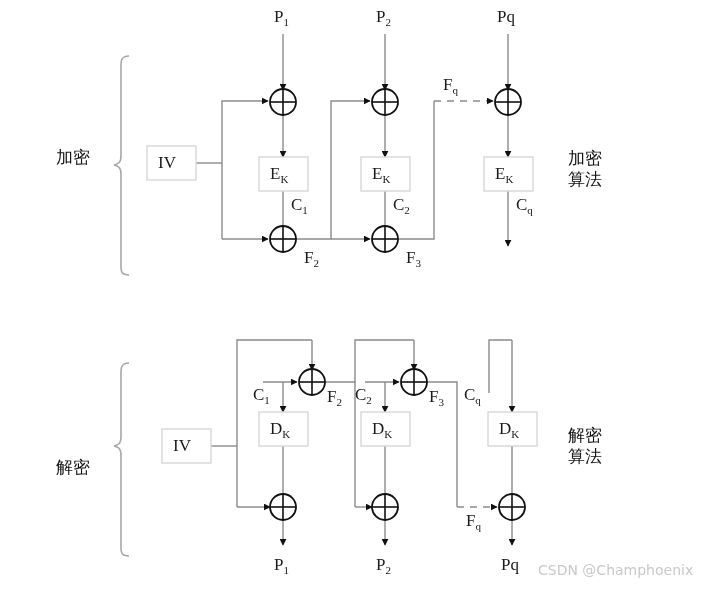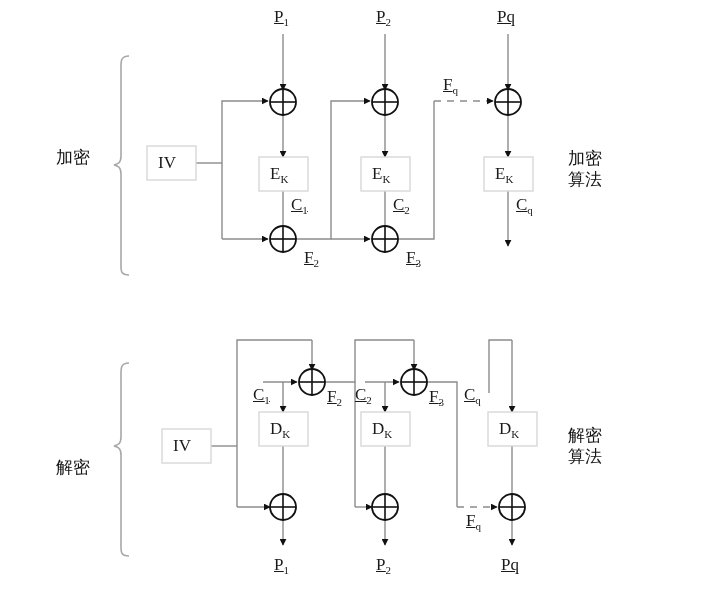--- a/index.html
+++ b/index.html
@@ -31,21 +31,20 @@
   }
   .lbl {
     position: absolute;
     white-space: nowrap;
     color: #1a1a1a;
     font-family: "Liberation Serif", "DejaVu Serif", serif;
   }
   .lbl-var {
     font-size: 17px;
     line-height: 1;
-    text-decoration: underline;
   }
   .lbl-var sub {
     font-size: 11px;
     line-height: 1;
   }
   .lbl-box {
     font-size: 17px;
     line-height: 1;
   }
   .lbl-box sub {
@@ -245,14 +244,15 @@
 
   <div class="lbl lbl-var" style="left:274px; top:556px;"><span>P</span><sub>1</sub></div>
   <div class="lbl lbl-var" style="left:376px; top:556px;"><span>P</span><sub>2</sub></div>
   <div class="lbl lbl-var" style="left:501px; top:556px;"><span>Pq</span></div>
 
   <div class="lbl lbl-cjk-2" style="left:568px; top:425px;">
     <div>解密</div>
     <div>算法</div>
   </div>
 
+  <div class="watermark" style="left:538px; top:562px;">CSDN @Champhoenix</div>
 
 </div>
 
 </body></html>

